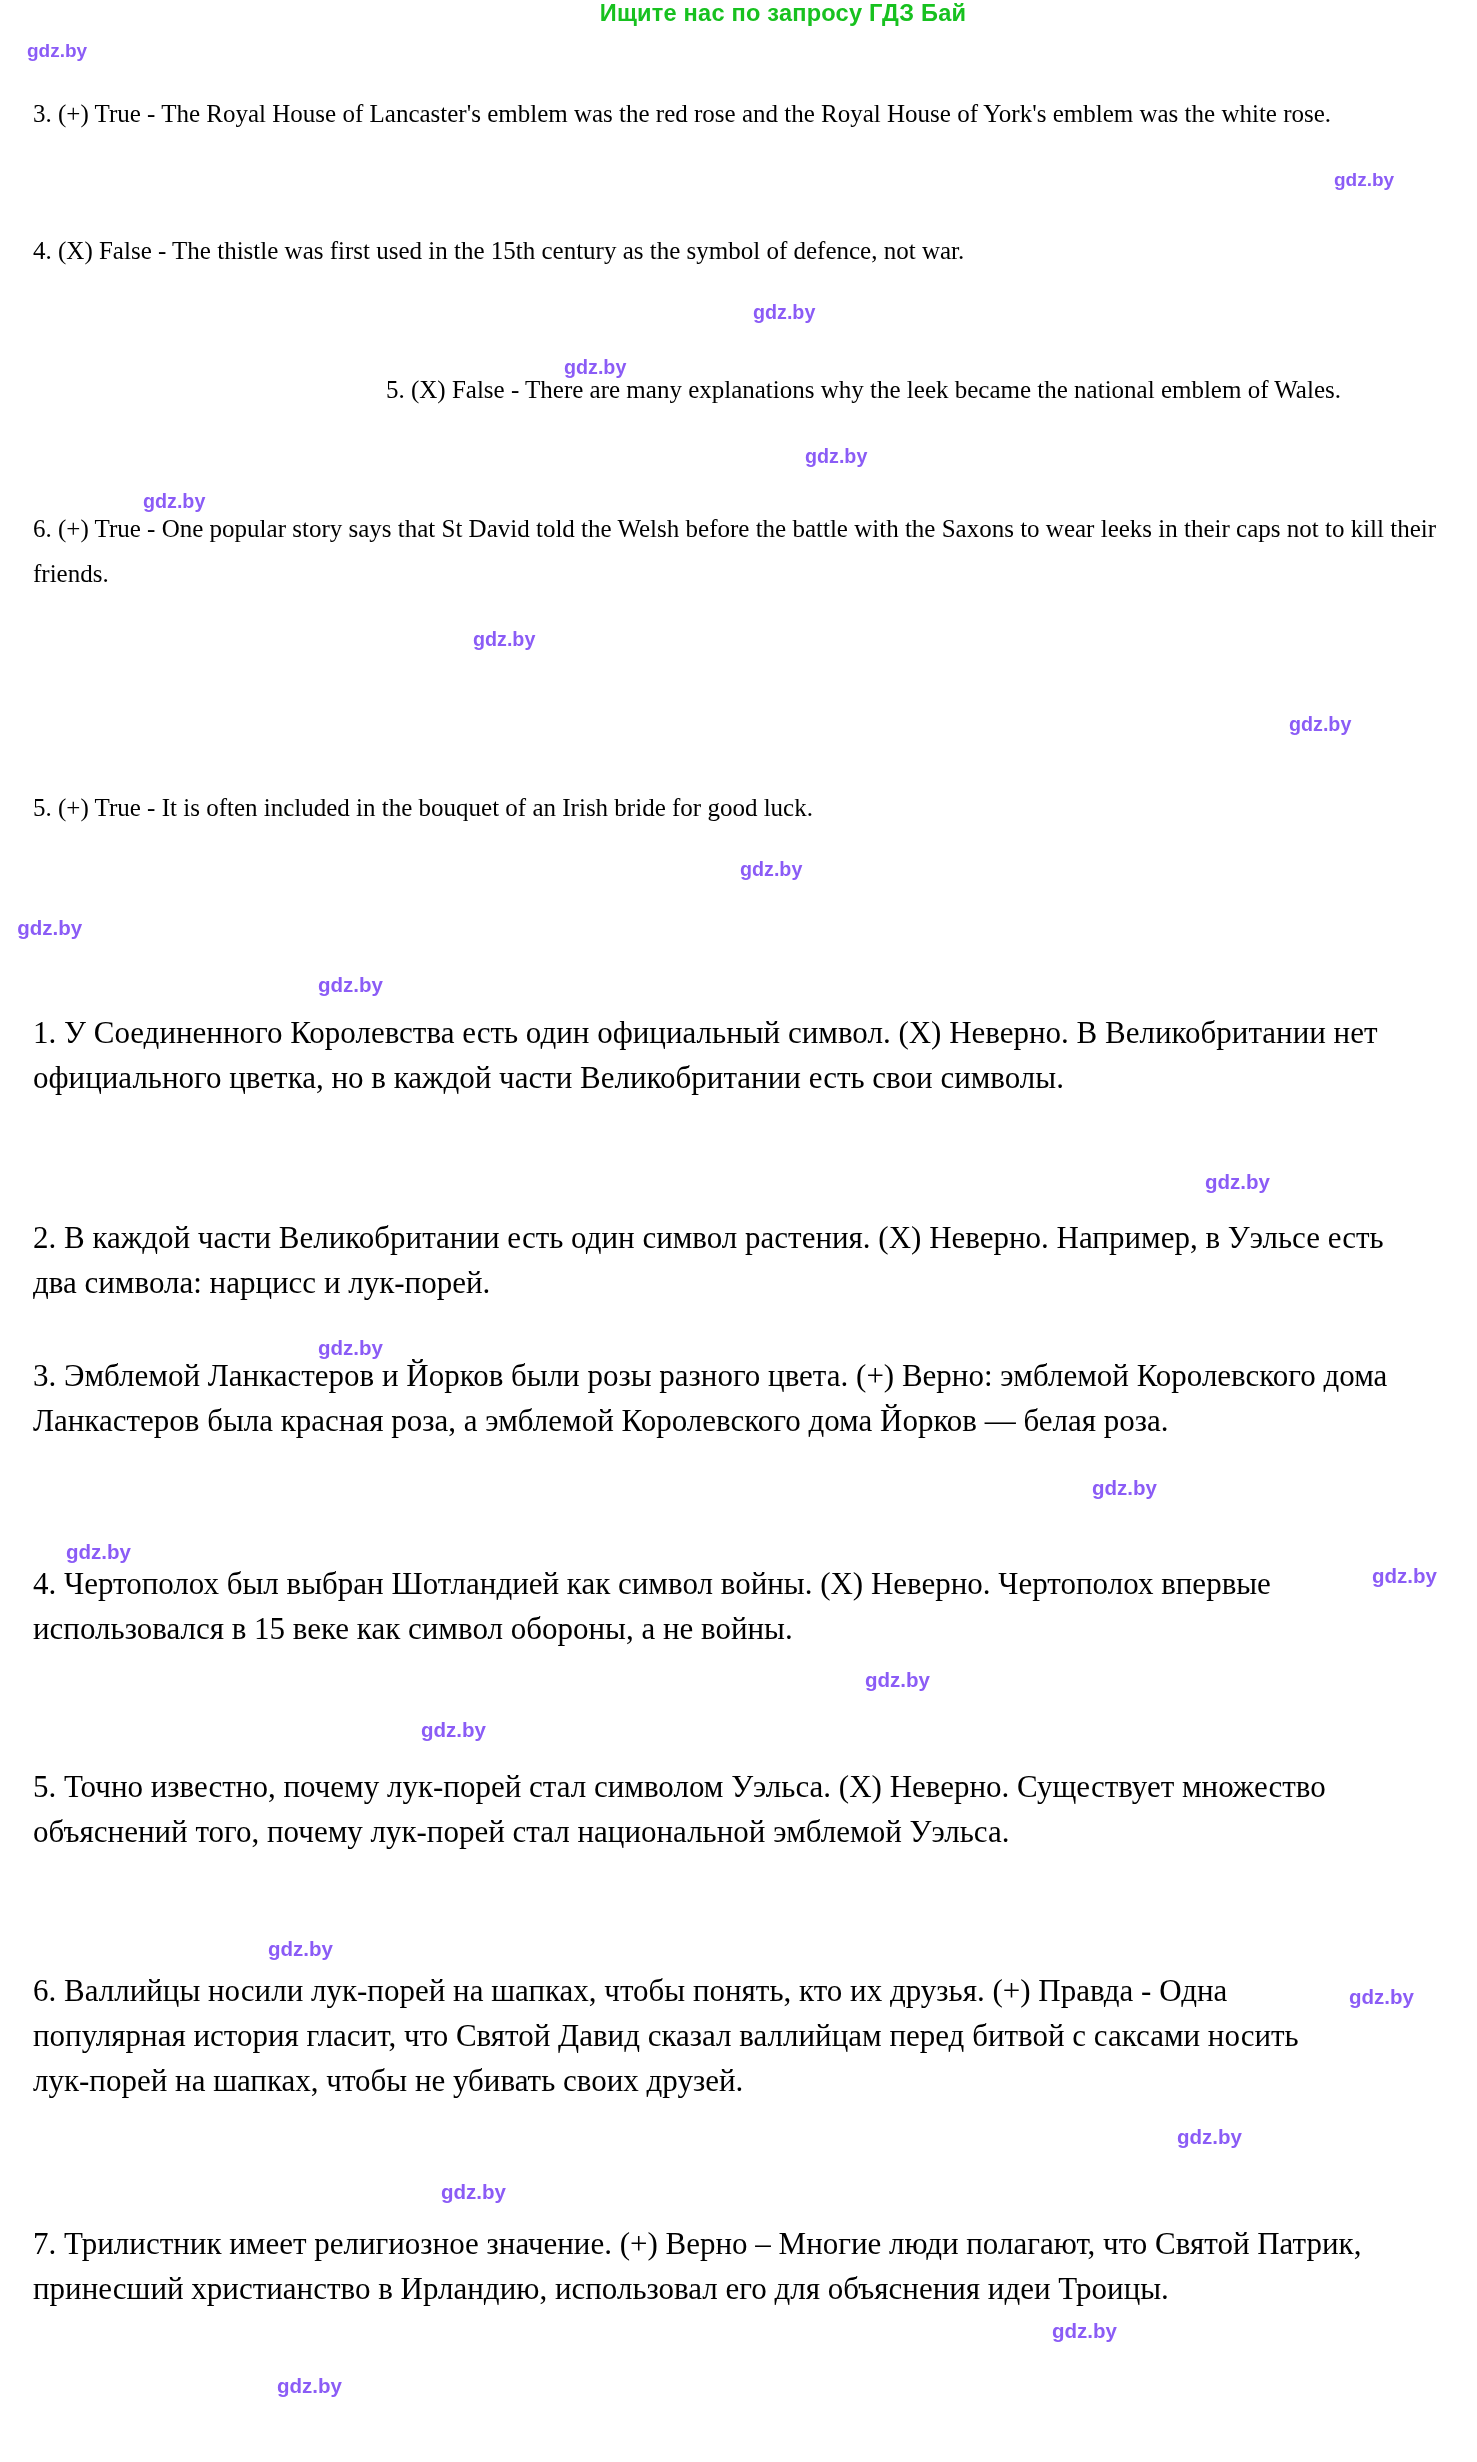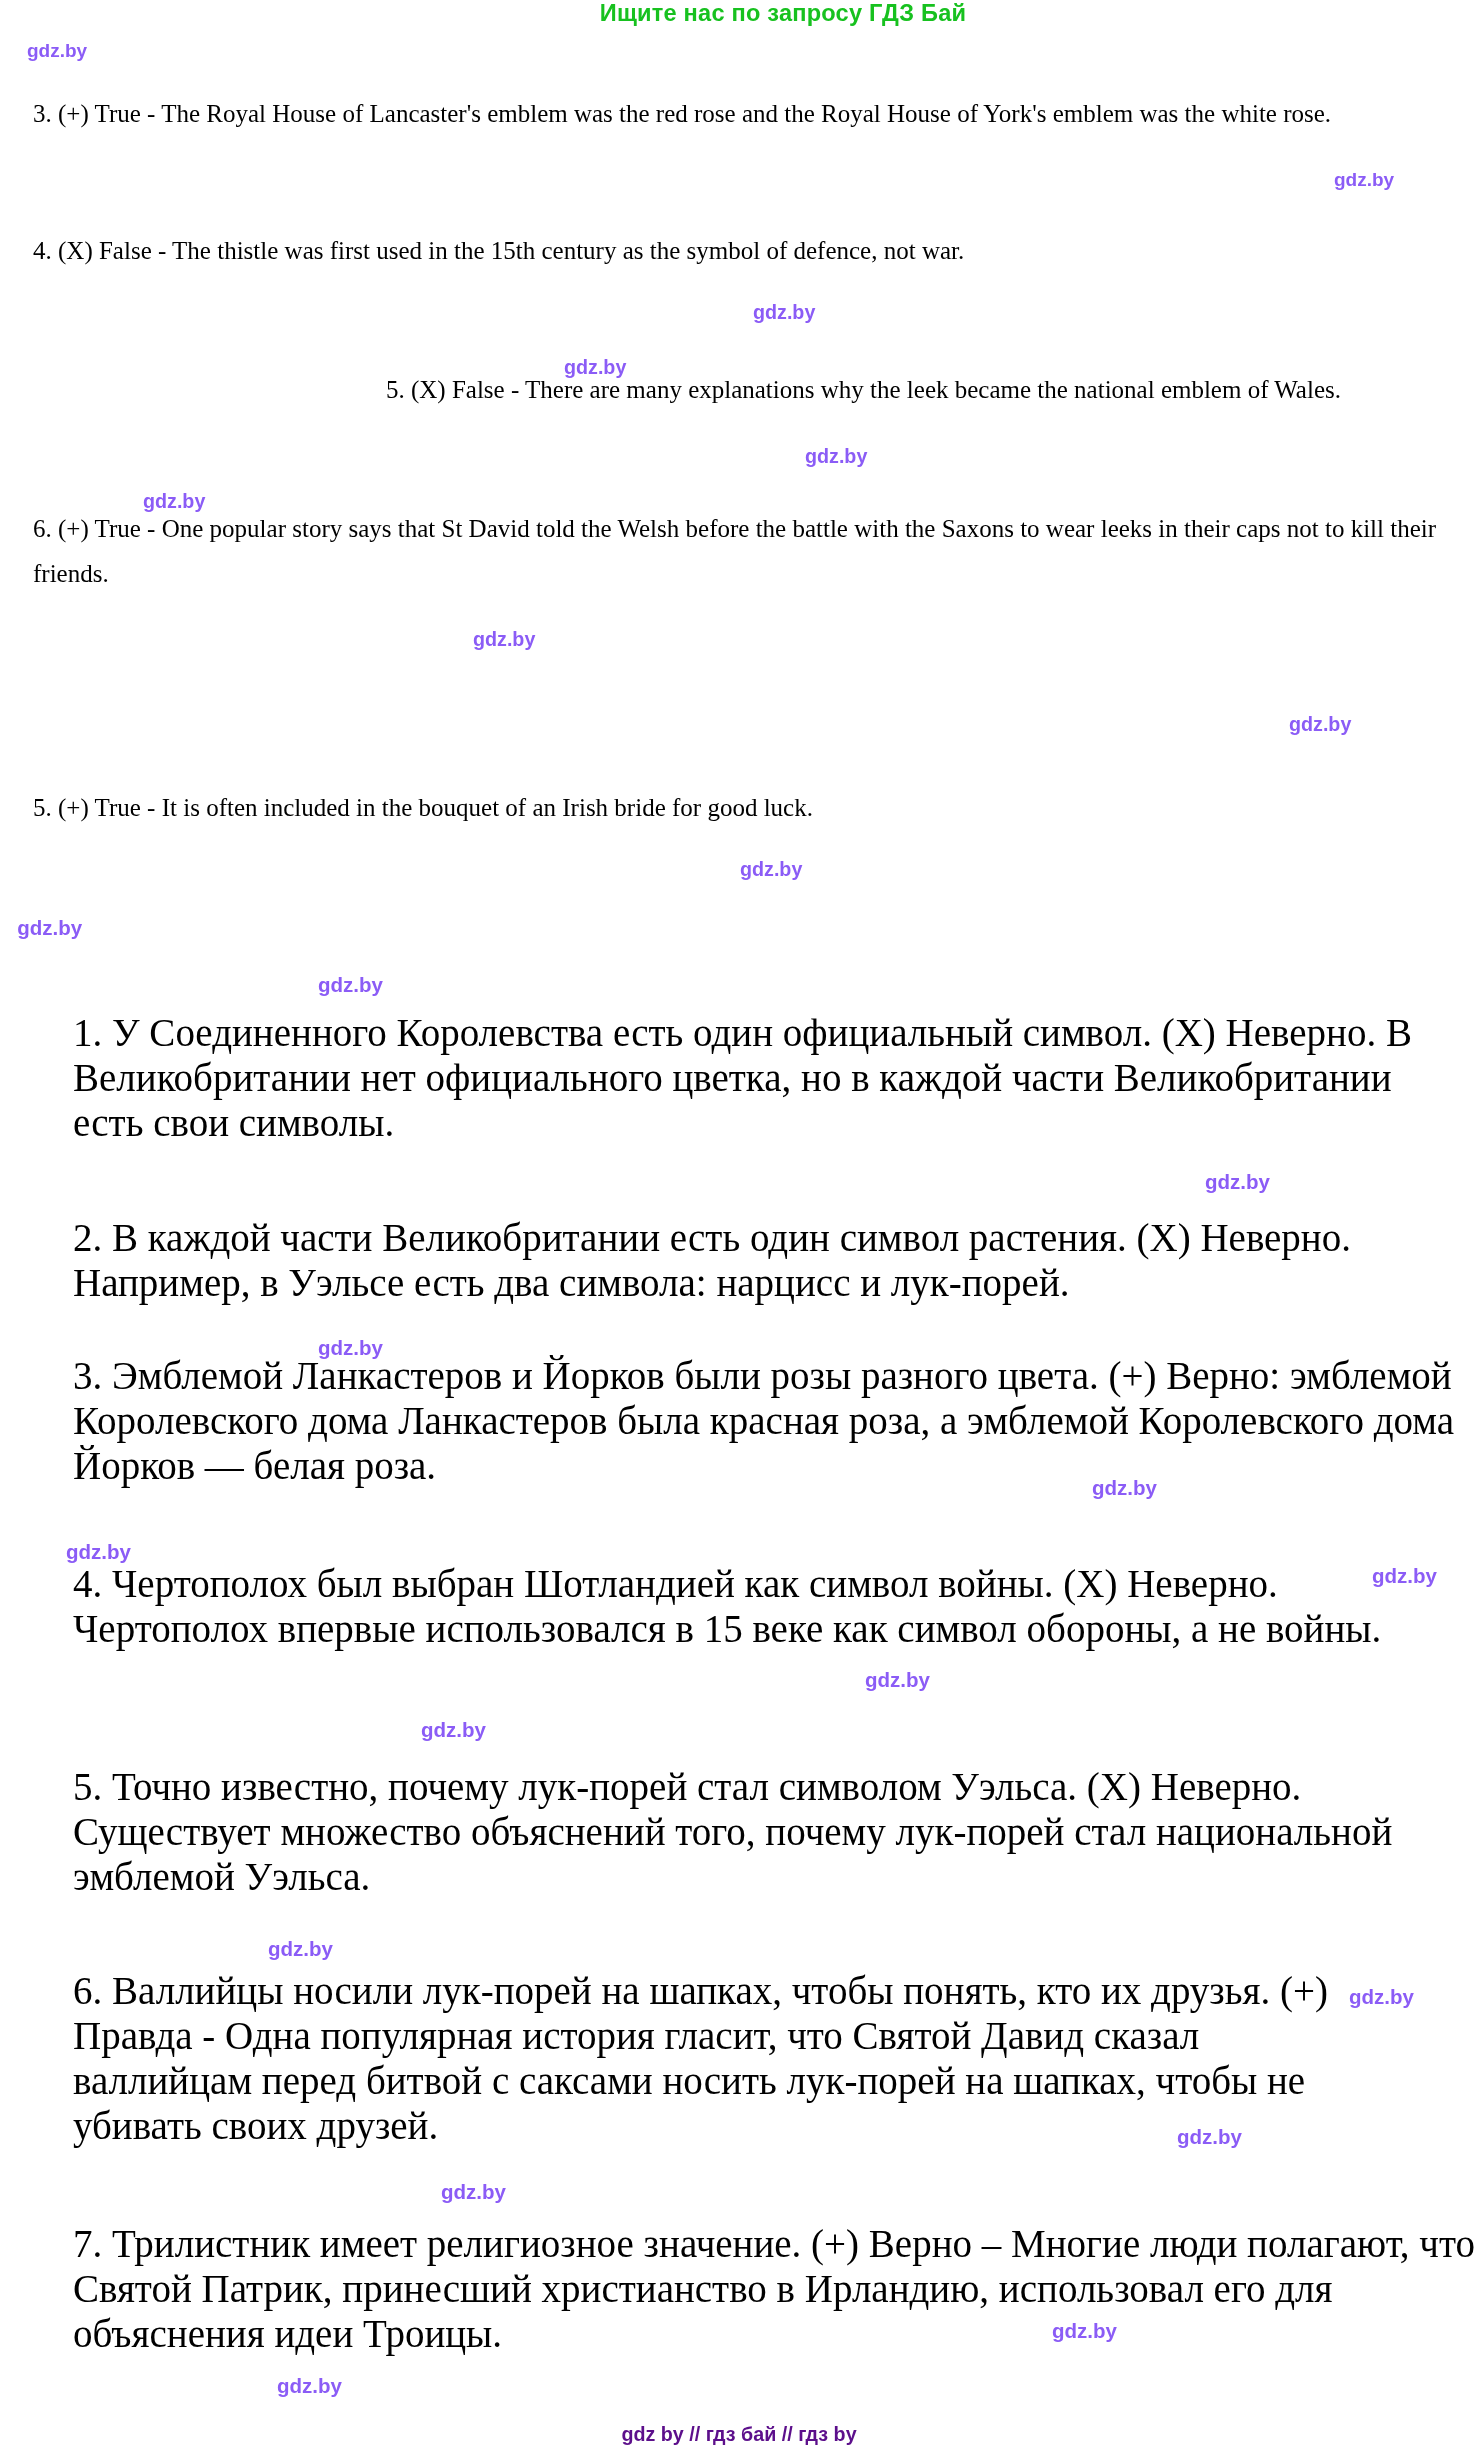--- a/index.html
+++ b/index.html
@@ -60,21 +60,21 @@
   .para {
     position: absolute;
     color: #000000;
     font-family: "Liberation Serif", "DejaVu Serif", serif;
     font-size: 31.5px;
     line-height: 45px;
     letter-spacing: 0px;
     text-align: left;
   }
   .para.en { font-size: 25px; }
-  .para.ru { font-size: 39px; margin-left: 40px; }
+  .para.ru { font-size: 31px; }
 </style>
 </head>
 <body>
 
 <div id="page">
 
   <div class="promo-header">Ищите нас по запросу ГДЗ Бай</div>
 
   <div class="wm" style="left:27px;  top:41px;  font-size:19px;">gdz.by</div>
   <div class="wm" style="left:1334px;top:170px; font-size:19px;">gdz.by</div>
@@ -119,16 +119,15 @@
   <div class="para ru" style="left:33px;  top:1353px; width:1410px;">3. Эмблемой Ланкастеров и Йорков были розы разного цвета. (+) Верно: эмблемой Королевского дома Ланкастеров была красная роза, а эмблемой Королевского дома Йорков — белая роза.</div>
 
   <div class="para ru" style="left:33px;  top:1561px; width:1323px;">4. Чертополох был выбран Шотландией как символ войны. (X) Неверно. Чертополох впервые использовался в 15 веке как символ обороны, а не войны.</div>
 
   <div class="para ru" style="left:33px;  top:1764px; width:1383px;">5. Точно известно, почему лук-порей стал символом Уэльса. (X) Неверно. Существует множество объяснений того, почему лук-порей стал национальной эмблемой Уэльса.</div>
 
   <div class="para ru" style="left:33px;  top:1968px; width:1315px;">6. Валлийцы носили лук-порей на шапках, чтобы понять, кто их друзья. (+) Правда - Одна популярная история гласит, что Святой Давид сказал валлийцам перед битвой с саксами носить лук-порей на шапках, чтобы не убивать своих друзей.</div>
 
   <div class="para ru" style="left:33px;  top:2221px; width:1402px;">7. Трилистник имеет религиозное значение. (+) Верно – Многие люди полагают, что Святой Патрик, принесший христианство в Ирландию, использовал его для объяснения идеи Троицы.</div>
 
-  <div class="promo-footer">gdz by  //  гдз бай  //  гдз by</div>
 
 </div>
 
 
 </body></html>

